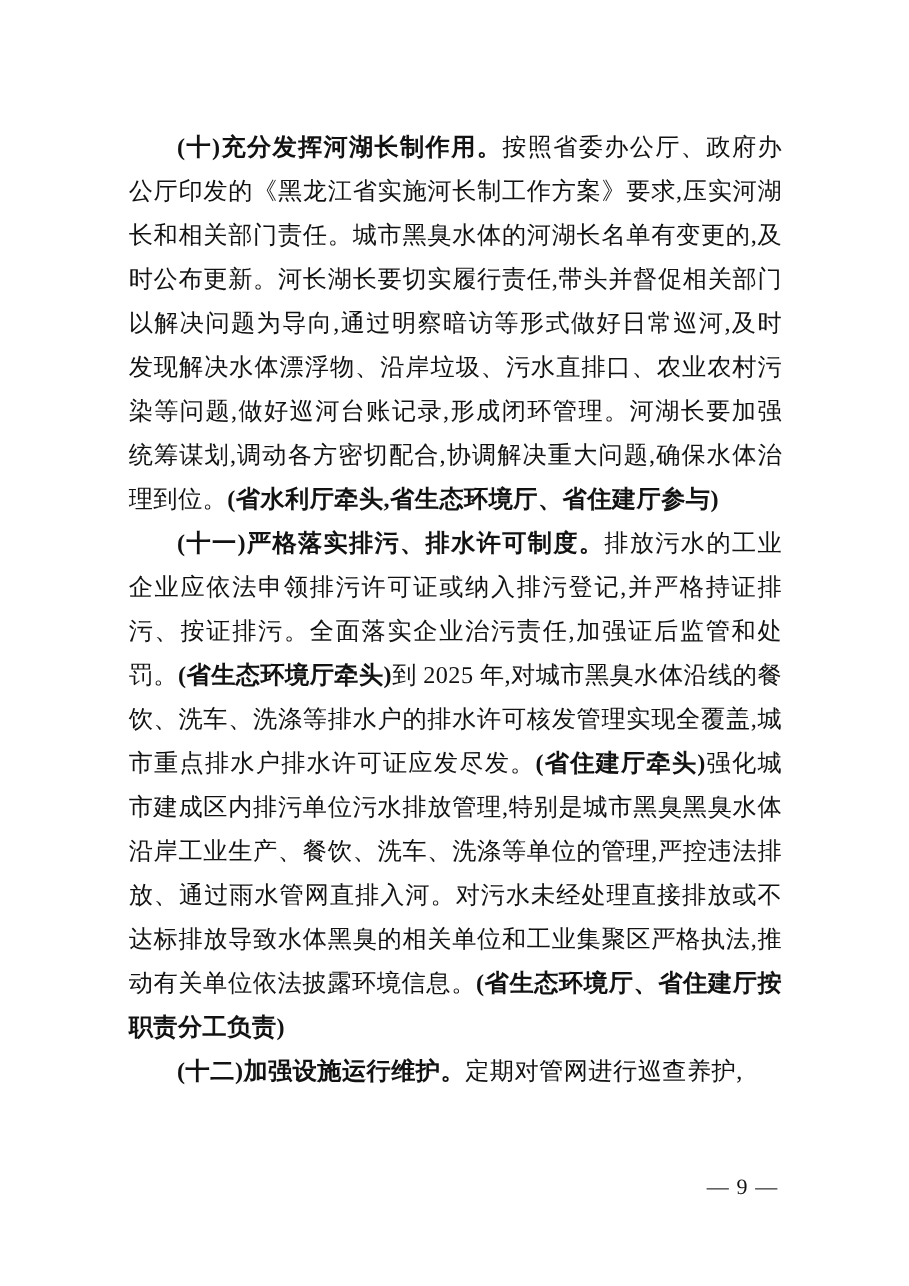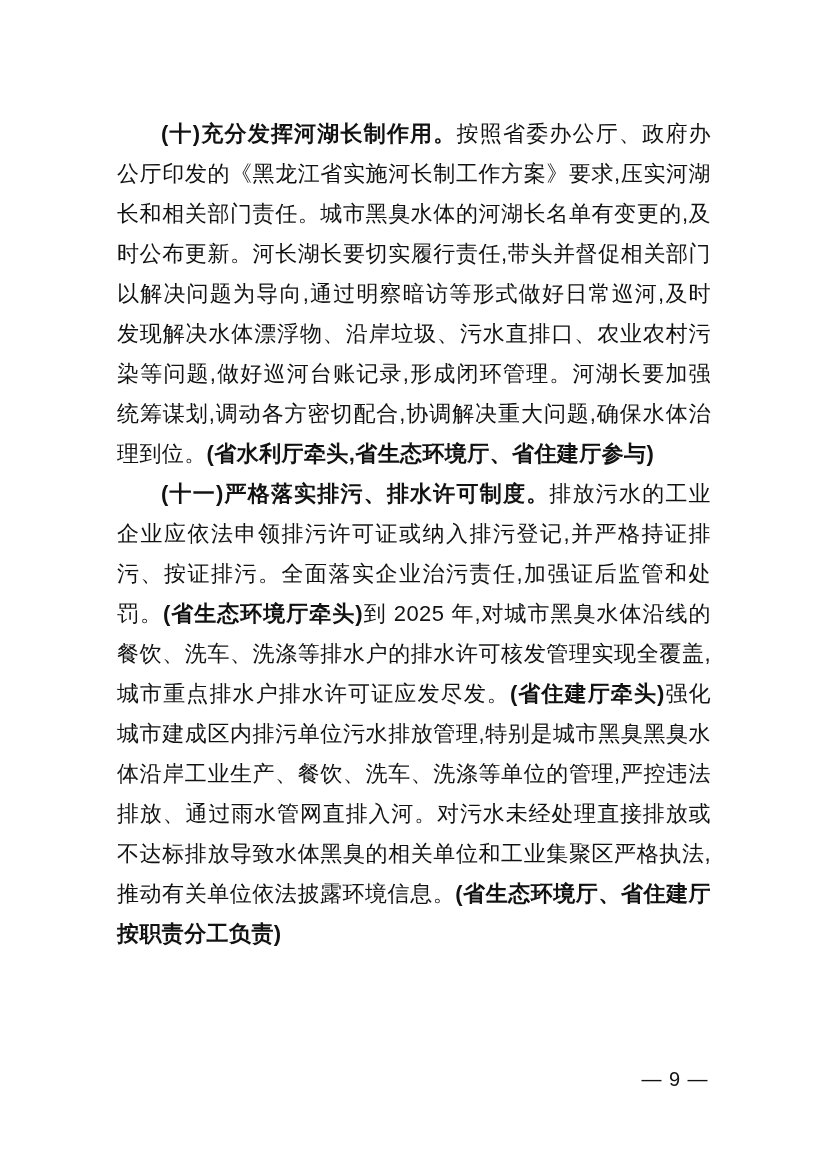--- a/index.html
+++ b/index.html
@@ -6,21 +6,21 @@
     margin: 0;
     padding: 0;
     background: #ffffff;
   }
   .page {
     position: relative;
     width: 788px;
     height: 1169px;
     background: #ffffff;
     overflow: hidden;
-    font-family: Liberation Sans, sans-serif;
+    font-family: Liberation Serif, serif;
     color: #121212;
   }
   .content {
     position: absolute;
     left: 117px;
     top: 114px;
     width: 594px;
   }
   .para {
     margin: 0;
@@ -49,17 +49,18 @@
 </head>
 <body>
 
 <div class="page">
   <div class="content">
 
     <p class="para"><span class="seg-bold">(十)充分发挥河湖长制作用。</span><span>按照省委办公厅、政府办公厅印发的《黑龙江省实施河长制工作方案》要求,压实河湖长和相关部门责任。城市黑臭水体的河湖长名单有变更的,及时公布更新。河长湖长要切实履行责任,带头并督促相关部门以解决问题为导向,通过明察暗访等形式做好日常巡河,及时发现解决水体漂浮物、沿岸垃圾、污水直排口、农业农村污染等问题,做好巡河台账记录,形成闭环管理。河湖长要加强统筹谋划,调动各方密切配合,协调解决重大问题,确保水体治理到位。</span><span class="seg-bold">(省水利厅牵头,省生态环境厅、省住建厅参与)</span></p>
 
     <p class="para"><span class="seg-bold">(十一)严格落实排污、排水许可制度。</span><span>排放污水的工业企业应依法申领排污许可证或纳入排污登记,并严格持证排污、按证排污。全面落实企业治污责任,加强证后监管和处罚。</span><span class="seg-bold">(省生态环境厅牵头)</span><span>到 2025 年,对城市黑臭水体沿线的餐饮、洗车、洗涤等排水户的排水许可核发管理实现全覆盖,城市重点排水户排水许可证应发尽发。</span><span class="seg-bold">(省住建厅牵头)</span><span>强化城市建成区内排污单位污水排放管理,特别是城市黑臭黑臭水体沿岸工业生产、餐饮、洗车、洗涤等单位的管理,严控违法排放、通过雨水管网直排入河。对污水未经处理直接排放或不达标排放导致水体黑臭的相关单位和工业集聚区严格执法,推动有关单位依法披露环境信息。</span><span class="seg-bold">(省生态环境厅、省住建厅按职责分工负责)</span></p>
 
+    <p class="para"><span class="seg-bold">(十二)加强设施运行维护。</span><span>定期对管网进行巡查养护,</span></p>
 
   </div>
 
   <div class="footer-pagenum">— 9 —</div>
 </div>
 
 </body></html>

